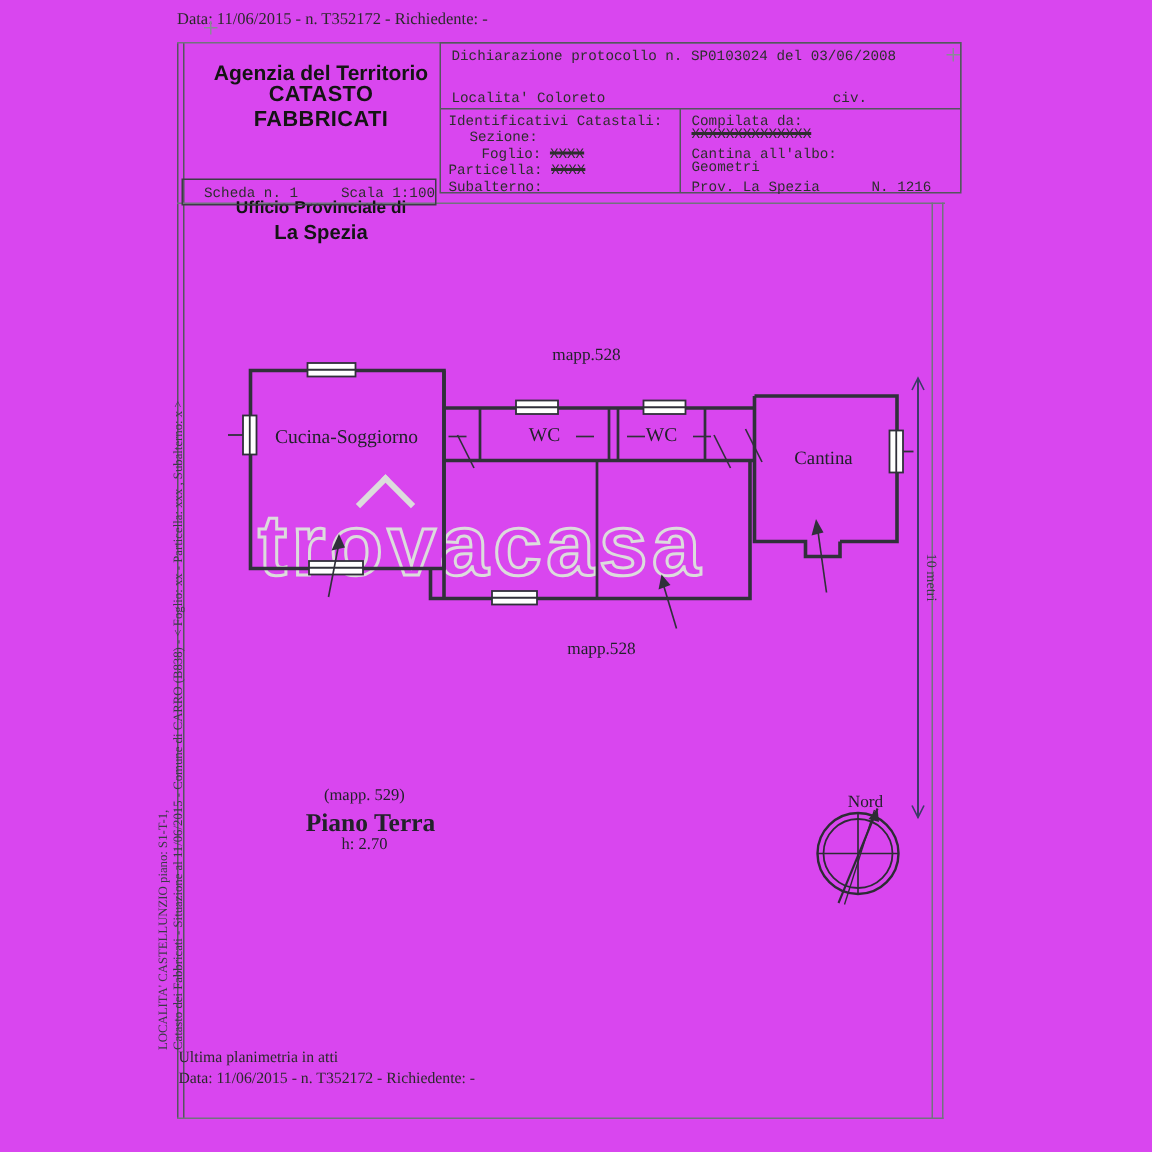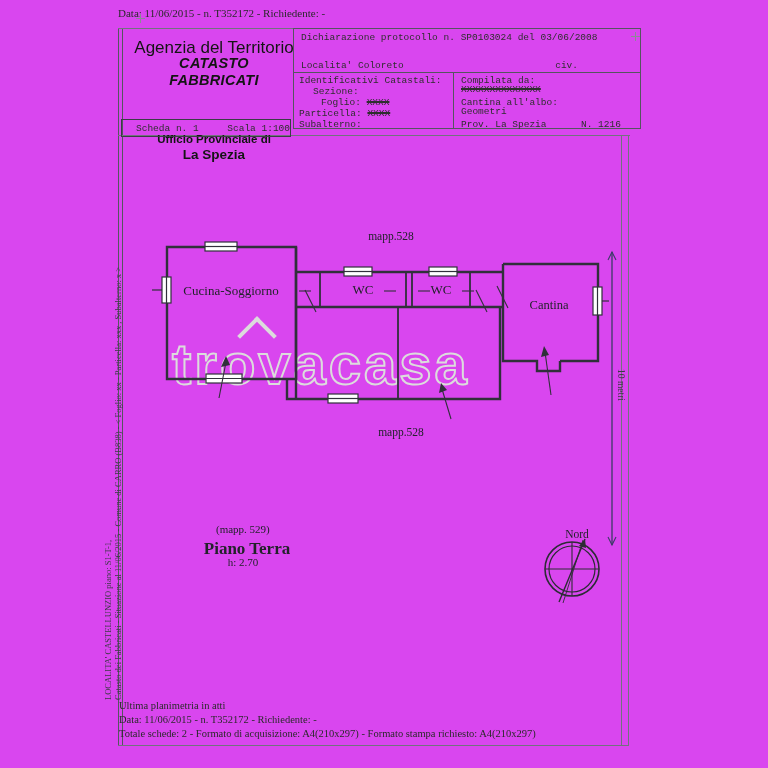--- a/index.html
+++ b/index.html
@@ -8,22 +8,22 @@
   
   .vline{position:absolute;width:1px;background:#72727e;}
   .hline{position:absolute;height:1px;background:#72727e;}
   .vline.dark{background:#55555f;}
   
   .topline{position:absolute;left:118px;top:7px;font-size:11px;color:#2a2a2a;white-space:nowrap;}
   .footer-line{position:absolute;left:119px;font-size:10.5px;color:#2a2a2a;white-space:nowrap;}
   
   .agency{position:absolute;left:133px;top:41px;width:162px;text-align:center;
           font-family:"Liberation Sans",sans-serif;color:#141414;}
-  .agency .l1{font-size:17px;font-weight:400;line-height:14px;}
-  .agency .l2{font-size:14.5px;font-weight:700;line-height:17px;letter-spacing:.3px;font-style:italic;}
+  .agency .l1{font-size:14px;font-weight:700;line-height:14px;}
+  .agency .l2{font-size:14.5px;font-weight:700;line-height:17px;letter-spacing:.3px;}
   .agency .l3{font-size:11.5px;font-weight:700;line-height:15px;margin-top:43px;}
   .agency .l4{font-size:13.5px;font-weight:700;line-height:16px;}
   
   .scheda{position:absolute;left:121px;top:119px;width:168px;height:16px;border:1.5px solid #3c3c46;
           display:flex;align-items:center;font-family:"Liberation Mono",monospace;font-size:9.5px;color:#2e2e2e;}
   .scheda .s1{padding-left:14px;width:92px;white-space:nowrap;}
   .scheda .s2{white-space:nowrap;}
   
   .decbox{position:absolute;left:293px;top:28px;width:346px;height:99px;border:1px solid #55555f;
           font-family:"Liberation Mono",monospace;font-size:9.5px;color:#2e2e2e;}
@@ -196,15 +196,14 @@
     <g>
       <line x1="612" y1="252" x2="612" y2="545" stroke="#3b3b66" stroke-width="1.3"></line>
       <polyline points="608,260 612,252 616,260" fill="none" stroke="#3b3b66" stroke-width="1.1"></polyline>
       <polyline points="608,537 612,545 616,537" fill="none" stroke="#3b3b66" stroke-width="1.1"></polyline>
       <text transform="rotate(90 618 385)" x="618" y="385" font-size="9.5" fill="#3a3a44" font-family="Liberation Serif, serif" text-anchor="middle">10 metri</text>
     </g>
   </svg>
 
   <div class="footer-line" style="top:700px;">Ultima planimetria in atti</div>
   <div class="footer-line" style="top:714px;">Data: 11/06/2015 - n. T352172 - Richiedente: -</div>
-  <div class="footer-line" style="top:728px;">Totale schede: 2 - Formato di acquisizione: A4(210x297)  - Formato stampa richiesto: A4(210x297)</div>
 
 </div>
 
 </body></html>

